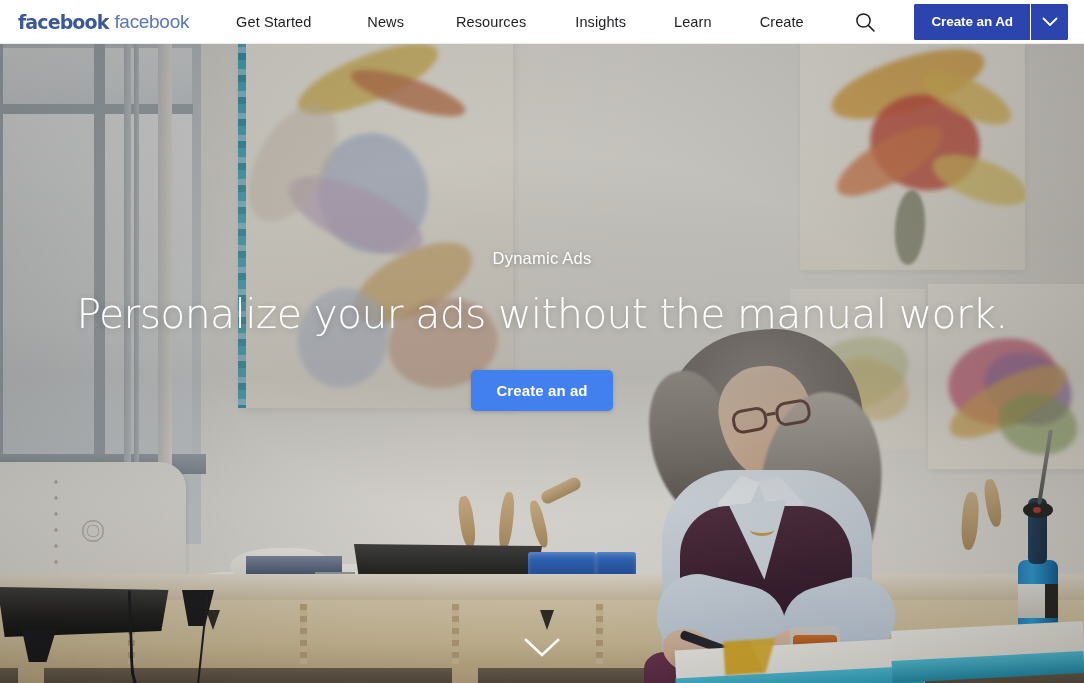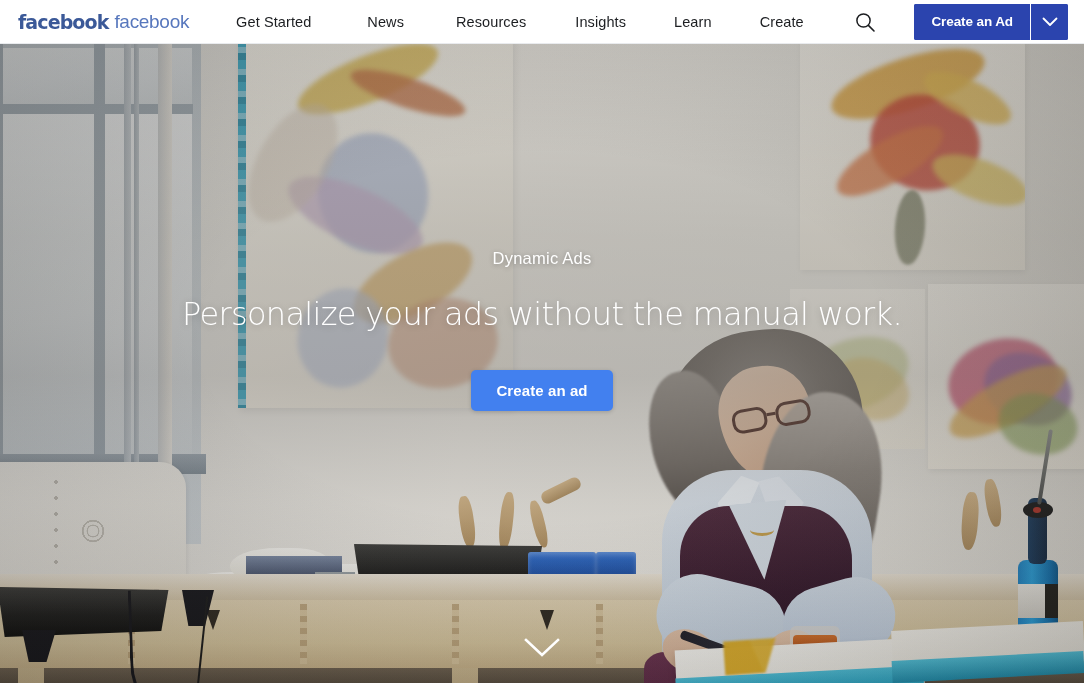--- a/index.html
+++ b/index.html
@@ -707,21 +707,21 @@
     margin-top: 205px;
     font-size: 16.5px;
     color: #ffffff;
     letter-spacing: 0.25px;
     text-shadow: 0 1px 5px rgba(0,0,0,0.30);
   }
   .headline {
     margin-top: 22px;
     font-family: "DejaVu Sans", sans-serif;
     font-weight: 300;
-    font-size: 32px;
+    font-size: 41px;
     line-height: 48px;
     color: #ffffff;
     letter-spacing: -0.7px;
     white-space: nowrap;
     text-shadow: 0 1px 7px rgba(0,0,0,0.22);
   }
   .hero-cta {
     margin-top: 32px;
     padding: 12px 25px;
     background: #4280ef;

